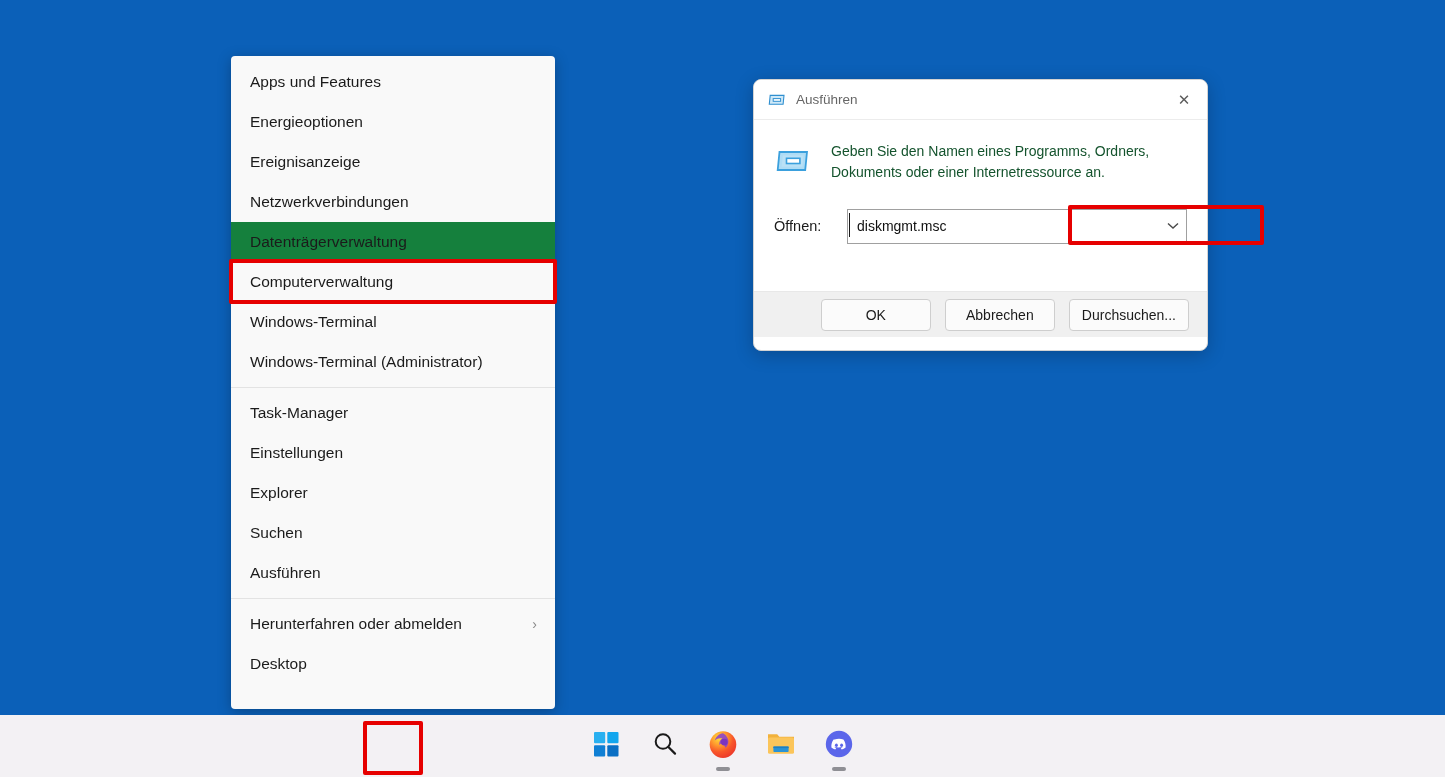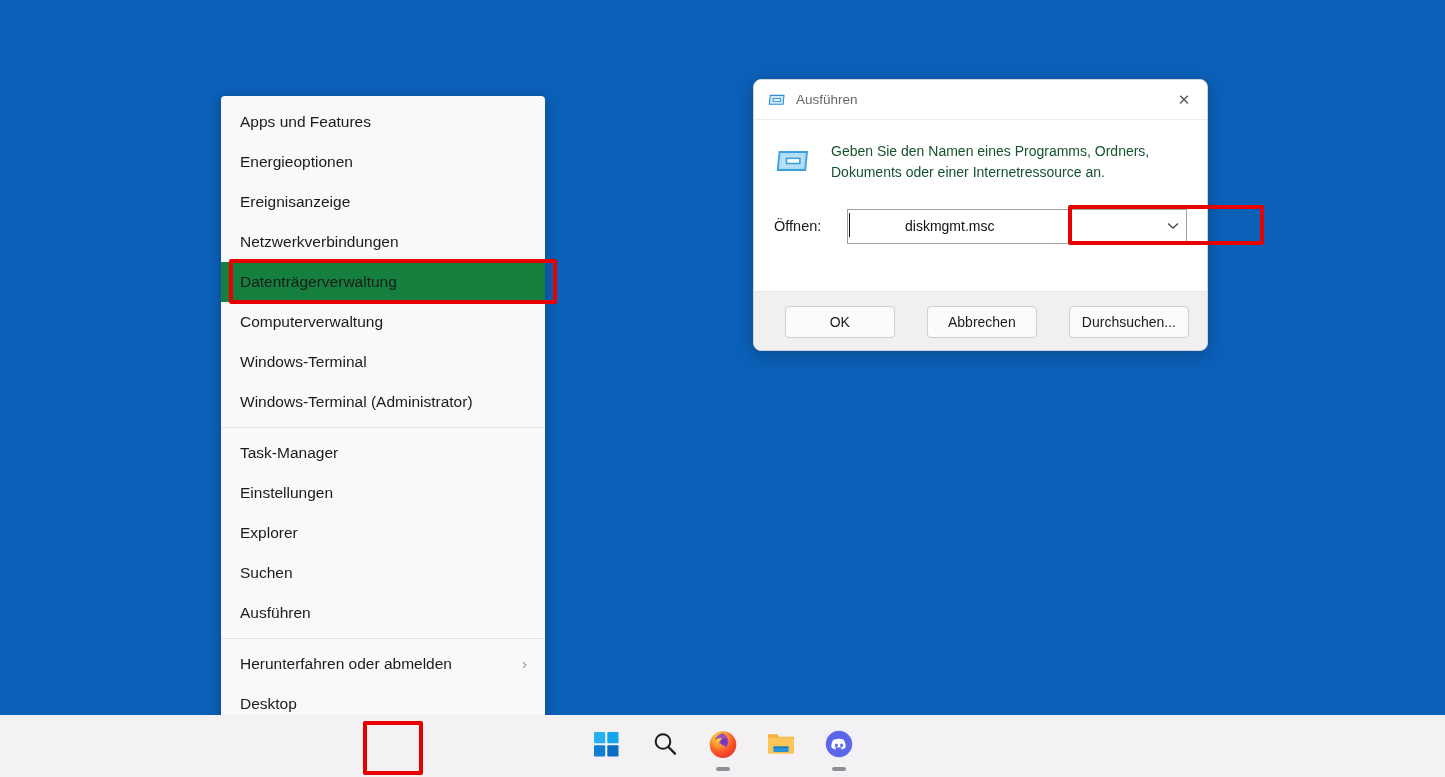--- a/index.html
+++ b/index.html
@@ -22,30 +22,29 @@
     position: absolute;
     left: 0; top: 0;
     width: 1445px;
     height: 715px;
     background: #0b60b8;
   }
 
   
   #winx-menu {
     position: absolute;
-    left: 221px;
+    left: 231px;
     top: 56px;
     width: 324px;
     height: 653px;
     background: #f9f9f9;
     border-radius: 4px;
     box-shadow: 0 3px 14px rgba(0,0,0,0.26);
     padding: 6px 0 6px 0;
     overflow: hidden;
-    margin-top: 40px;
   }
 
   .menu-item {
     height: 40px;
     display: flex;
     align-items: center;
     padding: 0 14px 0 19px;
     font-size: 15.5px;
     color: #1b1b1b;
     cursor: default;
@@ -169,21 +168,20 @@
   }
 
   #combo {
     flex: 1;
     height: 35px;
     border: 1px solid #a0a0a0;
     background: #ffffff;
     display: flex;
     align-items: center;
     position: relative;
-    padding-left: 48px;
   }
 
   #combo-caret {
     position: absolute;
     left: 1px; top: 3px;
     width: 1px; height: 24px;
     background: #1b1b1b;
   }
 
   #combo-value {
@@ -208,28 +206,28 @@
     left: 1068px;
     top: 205px;
     width: 196px;
     height: 40px;
     border: 4px solid #e60000;
     border-radius: 2px;
     pointer-events: none;
   }
 
   #run-footer {
-    height: 60px;
+    height: 46px;
     background: #f0f0f0;
     border-top: 1px solid #e8e8e8;
     display: flex;
     align-items: center;
     justify-content: flex-end;
     padding-right: 18px;
-    gap: 32px;
+    gap: 14px;
   }
 
   .dlg-btn {
     height: 32px;
     min-width: 110px;
     border: 1px solid #cecece;
     border-radius: 4px;
     background: #fbfbfb;
     font-family: "Liberation Sans", sans-serif;
     font-size: 14px;

